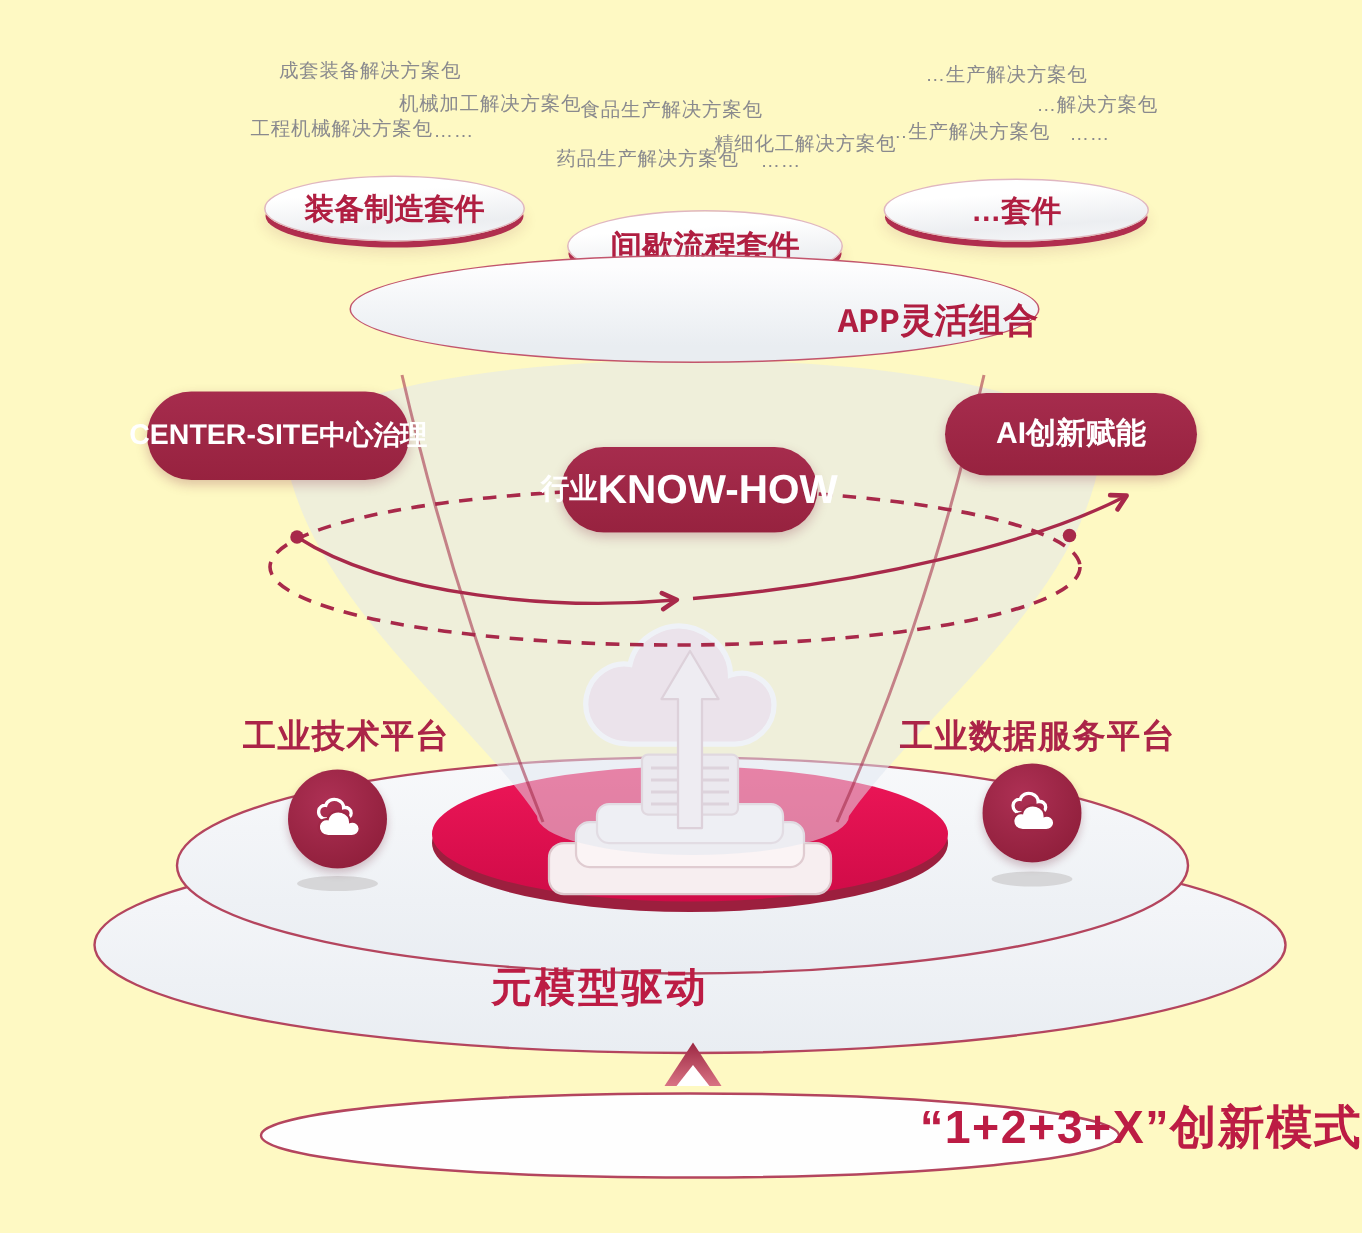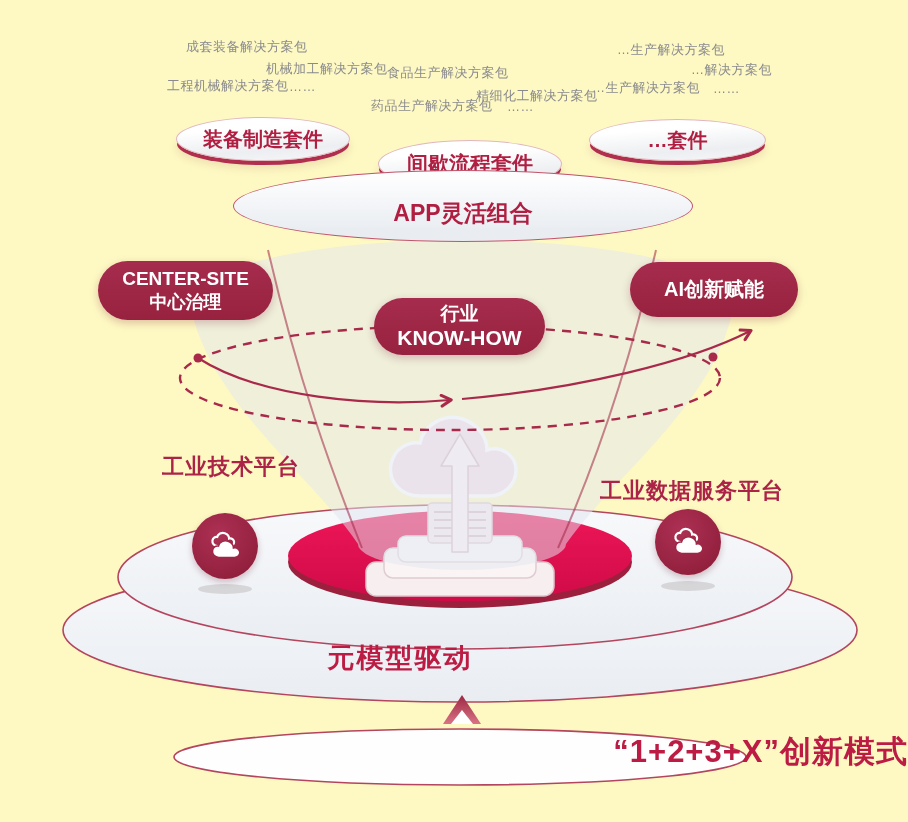--- a/index.html
+++ b/index.html
@@ -23,28 +23,28 @@
     box-shadow:0 5px 0 -1px #b02e4e, 0 8px 9px rgba(120,40,60,0.12);
     display:flex; align-items:center; justify-content:center;
   }
   .plate span { color:#b01e41; font-weight:800; white-space:nowrap; }
 
   .app-plate {
     position:absolute; left:233px; top:170px; width:458px; height:70px;
     border-radius:50%;
     background:linear-gradient(180deg,#fdfdfe 10%,#e9edf1 85%);
     border:1.5px solid #c2556d;
-    display:flex; align-items:flex-end; justify-content:center;
+    display:flex; align-items:flex-end; justify-content:flex-end;font-family:Liberation Mono, monospace;
   }
   .app-plate span { color:#b01e41; font-weight:800; font-size:23px; padding-bottom:12px; }
 
   .pill {
     position:absolute; background:linear-gradient(180deg,#a62c4d,#97223f);
     border-radius:32px; color:#ffffff; text-align:center;
-    display:flex; flex-direction:column; align-items:center; justify-content:center;
+    display:flex; flex-direction:row; align-items:center; justify-content:center;
     box-shadow:0 3px 8px rgba(120,20,50,0.25);
   }
   .pill .l1, .pill .l2, .pill .l0 { font-weight:800; line-height:1.25; white-space:nowrap; }
 
   .platform-label {
     position:absolute; color:#ab2448; font-weight:800; font-size:22px;
     white-space:nowrap; letter-spacing:1px;
   }
   .cloud-badge {
     position:absolute; width:66px; height:66px; border-radius:50%;
@@ -172,27 +172,27 @@
     <div class="app-plate">
       <span>APP灵活组合</span>
     </div>
 
     <div class="pill" style="left:98px;top:261px;width:175px;height:59px">
       <span class="l1" style="font-size:19px">CENTER-SITE</span>
       <span class="l2" style="font-size:18px">中心治理</span>
     </div>
     <div class="pill" style="left:374px;top:298px;width:171px;height:57px">
       <span class="l1" style="font-size:19px">行业</span>
-      <span class="l2" style="font-size:21px">KNOW-HOW</span>
+      <span class="l2" style="font-size:27px">KNOW-HOW</span>
     </div>
     <div class="pill" style="left:630px;top:262px;width:168px;height:55px">
       <span class="l0" style="font-size:20px">AI创新赋能</span>
     </div>
 
-    <div class="platform-label" style="left:162px;top:452px">工业技术平台</div>
+    <div class="platform-label" style="left:162px;top:476px">工业技术平台</div>
     <div class="platform-label" style="left:600px;top:476px">工业数据服务平台</div>
 
     <div class="cloud-badge" style="left:192px;top:513px">
       <svg width="38" height="38" viewBox="0 0 40 40">
         <path d="M 12,20 C 8.5,20 6.3,17.2 6.8,14.2 C 7.2,11.6 9.5,10.1 11.8,10.5
                  C 12.6,7.2 16.4,5.4 19.8,6.5 C 22.8,7.6 24.3,9.9 24.3,12.1
                  C 27,11.4 29.6,13.3 29.6,15.9 C 29.6,18.3 27.4,20 25.2,20 Z" fill="none" stroke="#ffffff" stroke-width="2.3"></path>
         <path d="M 13.5,32 C 9.2,32 6.4,28.6 6.9,24.8 C 7.4,21.5 10.2,19.6 13.1,20.1
                  C 14.1,15.9 18.9,13.6 23.2,15 C 27,16.4 28.9,19.3 28.9,22.1
                  C 32.3,21.2 35.6,23.6 35.6,26.9 C 35.6,30 32.8,32 30,32 Z" fill="#ffffff" stroke="#9e2746" stroke-width="1.6"></path>

